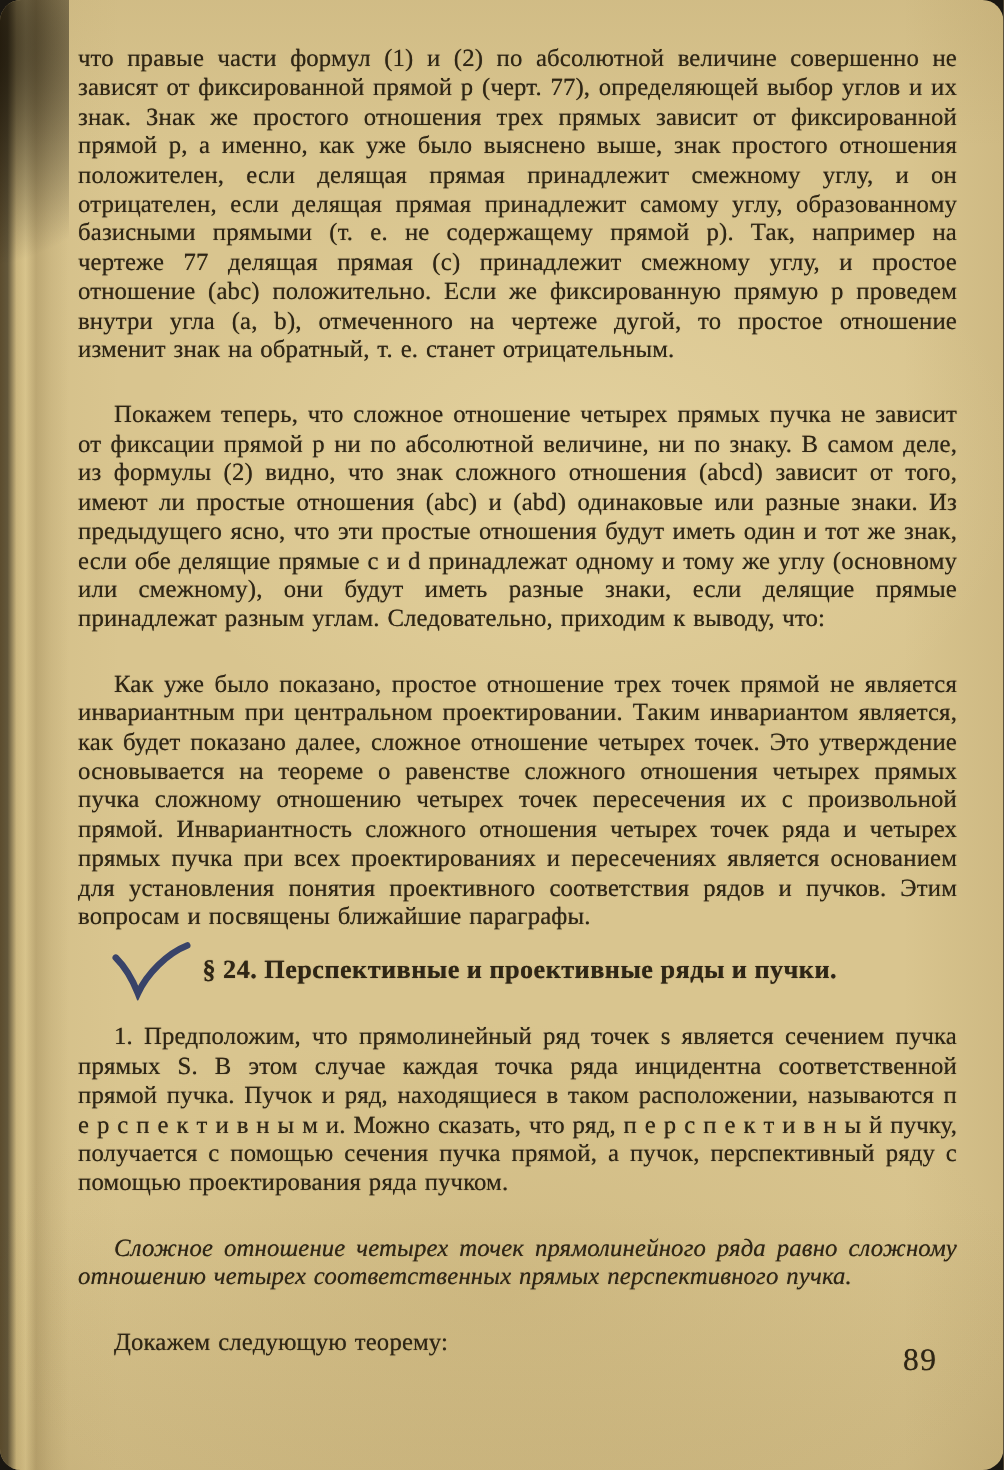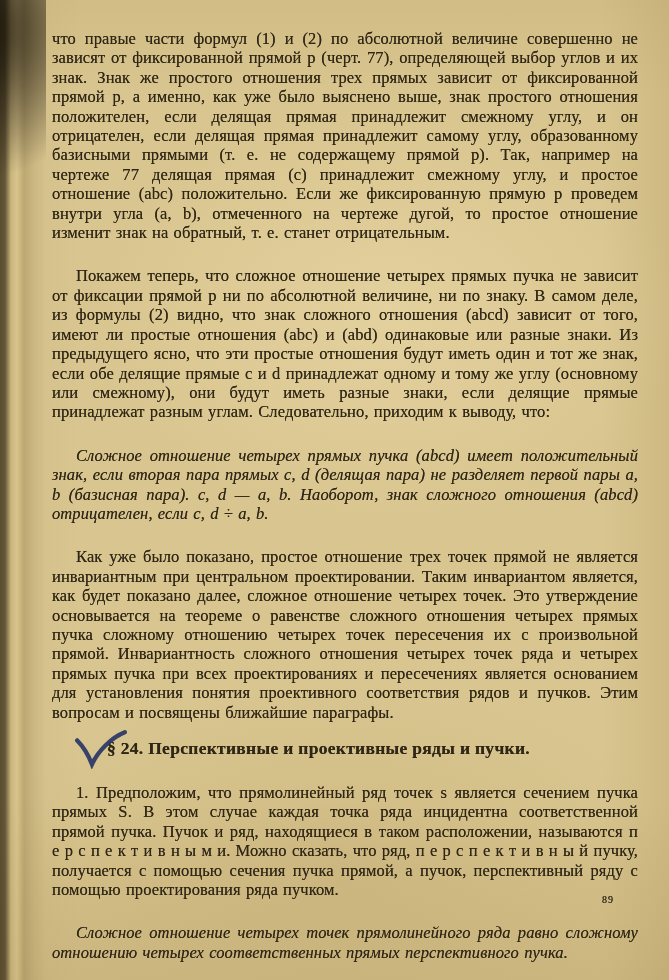--- a/index.html
+++ b/index.html
@@ -13,20 +13,21 @@
     height: 980px;
     overflow: hidden;
     background:
       radial-gradient(ellipse 420px 300px at 58% 32%, rgba(243,228,182,0.38), rgba(243,228,182,0) 70%),
       radial-gradient(ellipse 500px 260px at 50% 88%, rgba(168,142,84,0.18), rgba(168,142,84,0) 70%),
       linear-gradient(180deg, rgba(160,134,76,0.14) 0%, rgba(160,134,76,0) 10%, rgba(160,134,76,0) 82%, rgba(150,124,68,0.20) 100%),
       linear-gradient(90deg, rgba(150,124,68,0.10) 0%, rgba(150,124,68,0) 12%, rgba(150,124,68,0) 90%, rgba(150,124,68,0.16) 100%),
       #d9c58f;
     font-family: "Liberation Serif", "DejaVu Serif", serif;
     color: #2f2615;
+    border-radius: 14px;
   }
   
   .gutter {
     position: absolute;
     left: 0; top: 0; bottom: 0;
     width: 46px;
     pointer-events: none;
     background:
       radial-gradient(circle 150px at -30px 30px, rgba(18,13,4,0.92), rgba(18,13,4,0) 100%),
       linear-gradient(90deg,
@@ -54,56 +55,55 @@
     word-spacing: 1px;
     text-shadow: 0 0 0.5px rgba(47,38,21,0.75);
   }
   .indent { text-indent: 24px; margin-top: 24px; }
   .italic { font-style: italic; }
   .heading-row {
     position: relative;
     margin: 15px 0 12px 0;
   }
   .heading {
-    margin: 0 0 0 55px;
+    margin: 0 0 0 83px;
     font-size: 17.5px;
     line-height: 22px;
     font-weight: bold;
     letter-spacing: 0.3px;
     text-shadow: 0 0 0.6px rgba(47,38,21,0.8);
   }
   .check {
     position: absolute;
     left: 20px;
     top: -8px;
     width: 58px;
     height: 40px;
     opacity: 0.92;
   }
   .page-number {
     position: absolute;
     left: 602px;
     top: 894px;
-    font-size: 10px;
+    font-size: 21px;
     letter-spacing: 1px;
     text-shadow: 0 0 0.5px rgba(47,38,21,0.75);
   }
 </style>
 </head>
 <body>
 
 <div class="page">
   <div class="gutter"></div>
 
   <div class="content">
     <p class="para">что правые части формул (1) и (2) по абсолютной величине совершенно не зависят от фиксированной прямой p (черт. 77), определяющей выбор углов и их знак. Знак же простого отношения трех прямых зависит от фиксированной прямой p, а именно, как уже было выяснено выше, знак простого отношения положителен, если делящая прямая принадлежит смежному углу, и он отрицателен, если делящая прямая принадлежит самому углу, образованному базисными прямыми (т. е. не содержащему прямой p). Так, например на чертеже 77 делящая прямая (c) принадлежит смежному углу, и простое отношение (abc) положительно. Если же фиксированную прямую p проведем внутри угла (a, b), отмеченного на чертеже дугой, то простое отношение изменит знак на обратный, т. е. станет отрицательным.</p>
 
     <p class="para indent">Покажем теперь, что сложное отношение четырех прямых пучка не зависит от фиксации прямой p ни по абсолютной величине, ни по знаку. В самом деле, из формулы (2) видно, что знак сложного отношения (abcd) зависит от того, имеют ли простые отношения (abc) и (abd) одинаковые или разные знаки. Из предыдущего ясно, что эти простые отношения будут иметь один и тот же знак, если обе делящие прямые c и d принадлежат одному и тому же углу (основному или смежному), они будут иметь разные знаки, если делящие прямые принадлежат разным углам. Следовательно, приходим к выводу, что:</p>
 
-    <p class="para indent italic">Сложное отношение четырех прямых пучка (abcd) имеет положительный знак, если вторая пара прямых c, d (делящая пара) не разделяет первой пары a, b (базисная пара). c, d — a, b. Наоборот, знак сложного отношения (abcd) отрицателен, если c, d ÷ a, b.</p>
 
     <p class="para indent">Как уже было показано, простое отношение трех точек прямой не является инвариантным при центральном проектировании. Таким инвариантом является, как будет показано далее, сложное отношение четырех точек. Это утверждение основывается на теореме о равенстве сложного отношения четырех прямых пучка сложному отношению четырех точек пересечения их с произвольной прямой. Инвариантность сложного отношения четырех точек ряда и четырех прямых пучка при всех проектированиях и пересечениях является основанием для установления понятия проективного соответствия рядов и пучков. Этим вопросам и посвящены ближайшие параграфы.</p>
 
     <div class="heading-row">
       <svg class="check" viewBox="0 0 60 42" fill="none" xmlns="http://www.w3.org/2000/svg">
         <path d="M5 12 C 11 18, 17 28, 20.5 37 C 27 23, 41 9, 55 3.5" stroke="#2b3866" stroke-width="4.6" stroke-linecap="round" fill="none"></path>
       </svg>
       <h2 class="heading">§ 24. Перспективные и проективные ряды и пучки.</h2>
     </div>
 

